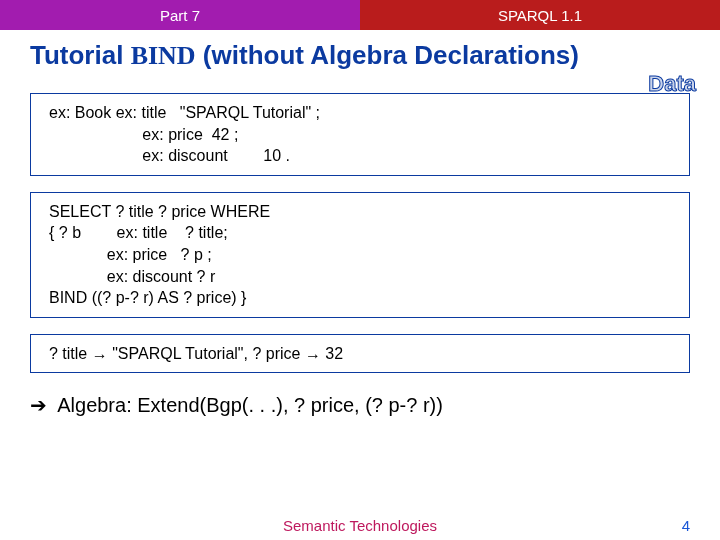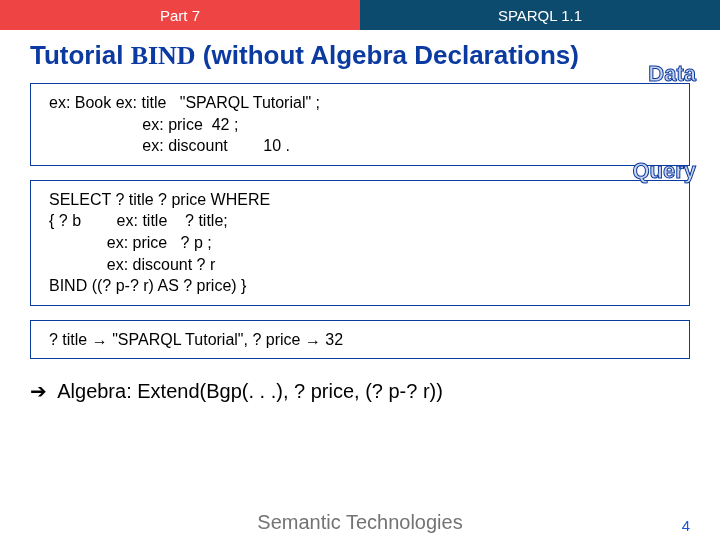--- a/index.html
+++ b/index.html
@@ -1,27 +1,27 @@
 <!DOCTYPE html>
 <html><head>
 <meta charset="utf-8">
 <style>
   html,body{margin:0;padding:0}
   body{width:720px;height:540px;font-family:Arial,Helvetica,sans-serif;background:#fff;position:relative;overflow:hidden}
   .topbar{display:flex;height:30px}
-  .topbar-left{width:50%;background:#ef4444;color:#fff;display:flex;align-items:center;justify-content:center;font-size:15px}
-  .topbar-right{width:50%;background:#0c4a6e;color:#fff;display:flex;align-items:center;justify-content:center;font-size:15px}
+  .topbar-left{width:50%;background:#a21caf;color:#fff;display:flex;align-items:center;justify-content:center;font-size:15px}
+  .topbar-right{width:50%;background:#b91c1c;color:#fff;display:flex;align-items:center;justify-content:center;font-size:15px}
   .title{font-size:26px;font-weight:bold;color:#0b3aa0;padding:10px 30px 6px 30px}
   .title .bind-word{font-family:Liberation Serif, serif}
-  .box-area{position:relative;margin:6px 30px 14px 30px}
+  .box-area{position:relative;margin:16px 30px 14px 30px}
   .box{border:1.5px solid #0b3aa0;padding:8px 14px 8px 18px;font-size:16px;line-height:1.35;font-family:Arial,Helvetica,sans-serif;white-space:pre}
   .label{position:absolute;right:-6px;top:-22px;font-size:22px;font-weight:bold;color:#c9d3ea;-webkit-text-stroke:1px #0b3aa0}
   .algebra{font-size:20px;padding:6px 38px 0 30px}
   .algebra-arrow{font-size:20px;padding-right:6px}
-  .footer{position:absolute;bottom:6px;left:0;width:100%;display:flex;justify-content:center;font-size:20px;color:#737373}
+  .footer{position:absolute;bottom:6px;left:0;width:100%;display:flex;justify-content:center;font-size:15px;color:#be185d}
   .page-num{position:absolute;bottom:6px;right:30px;font-size:15px;color:#1a57d6}
 </style>
 </head>
 <body>
 
 <div class="topbar">
   <div class="topbar-left">Part 7</div>
   <div class="topbar-right">SPARQL 1.1</div>
 </div>
 
@@ -30,21 +30,20 @@
 </div>
 
 <div class="box-area">
   <div class="label">Data</div>
   <div class="box">ex: Book ex: title   "SPARQL Tutorial" ;
                      ex: price  42 ;
                      ex: discount        10 .</div>
 </div>
 
 <div class="box-area">
-  <div class="label">Query</div>
   <div class="box">SELECT ? title ? price WHERE
 { ? b        ex: title    ? title;
              ex: price   ? p ;
              ex: discount ? r
 BIND ((? p-? r) AS ? price) }</div>
 </div>
 
 <div class="box-area">
   <div class="box">? title → "SPARQL Tutorial", ? price → 32</div>
 </div>

